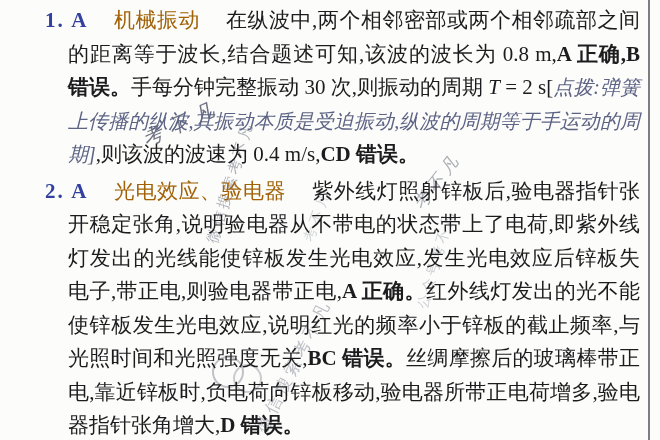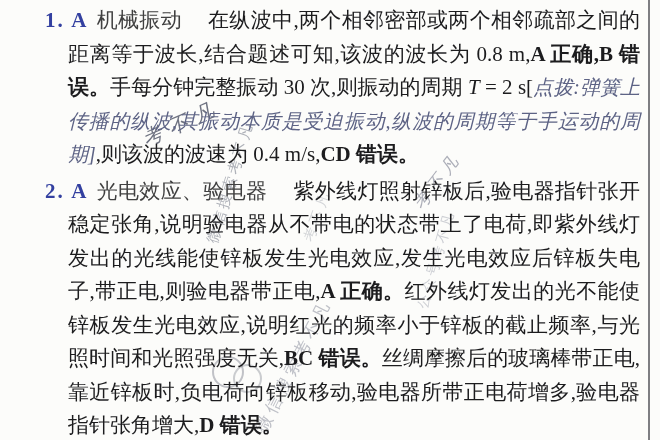--- a/index.html
+++ b/index.html
@@ -15,24 +15,24 @@
   .content{
     position:absolute;left:45px;top:4px;width:595px;
     font-size:21px;line-height:33.5px;
     color:#1c1c1e;
     text-align:justify;
   }
   .item{margin:0;padding-left:23px;text-indent:-23px;}
   .item.second{margin-top:3px;}
   .label{
     color:#3340a0;font-weight:bold;letter-spacing:2px;
-    margin-right:8px;
+    margin-right:25px;
   }
   .topic{
-    color:#404040;
+    color:#a16207;
     margin-right:26px;
   }
   .seg-b{font-weight:bold;}
   .seg-i{font-style:italic;}
   .seg-k{
     color:#5d6385;font-style:italic;font-size:20px;
   }
   
   .wm-layer{position:absolute;left:0;top:0;width:660px;height:440px;pointer-events:none;}
   .wm{

